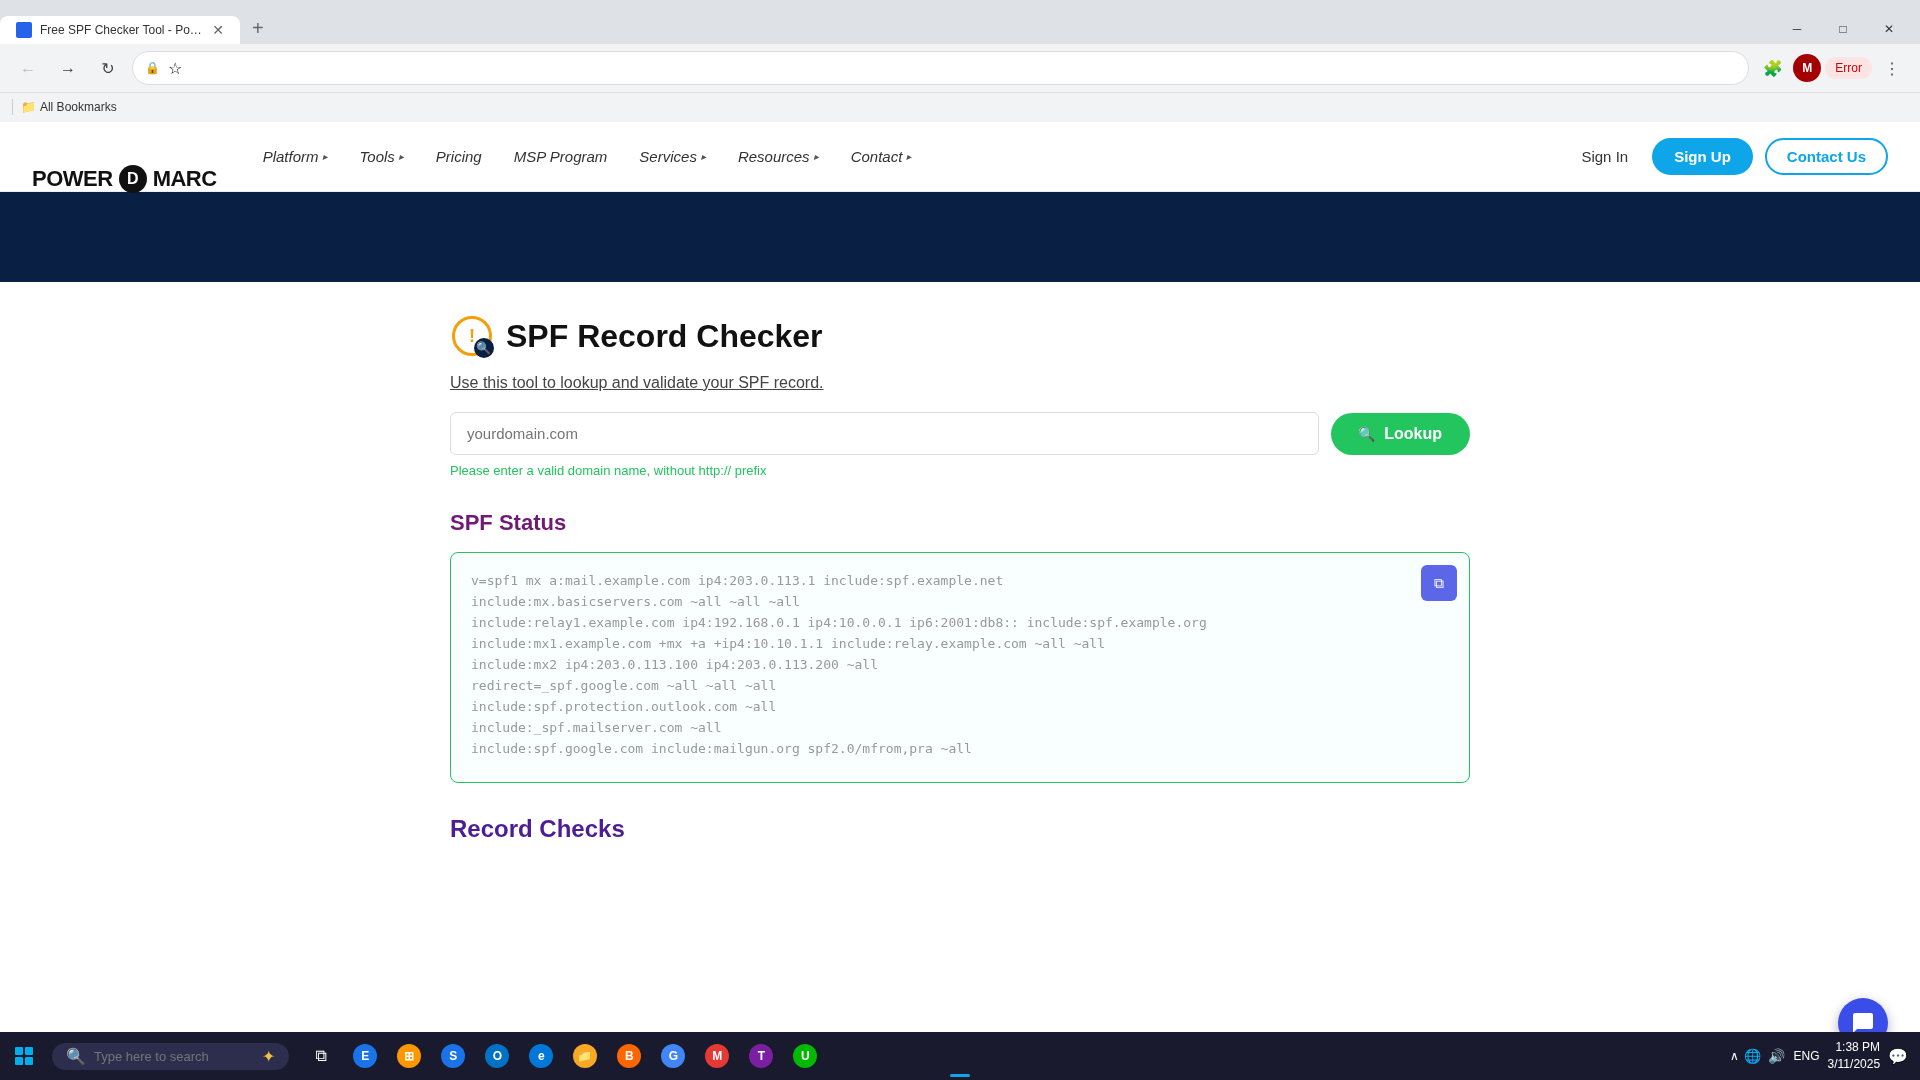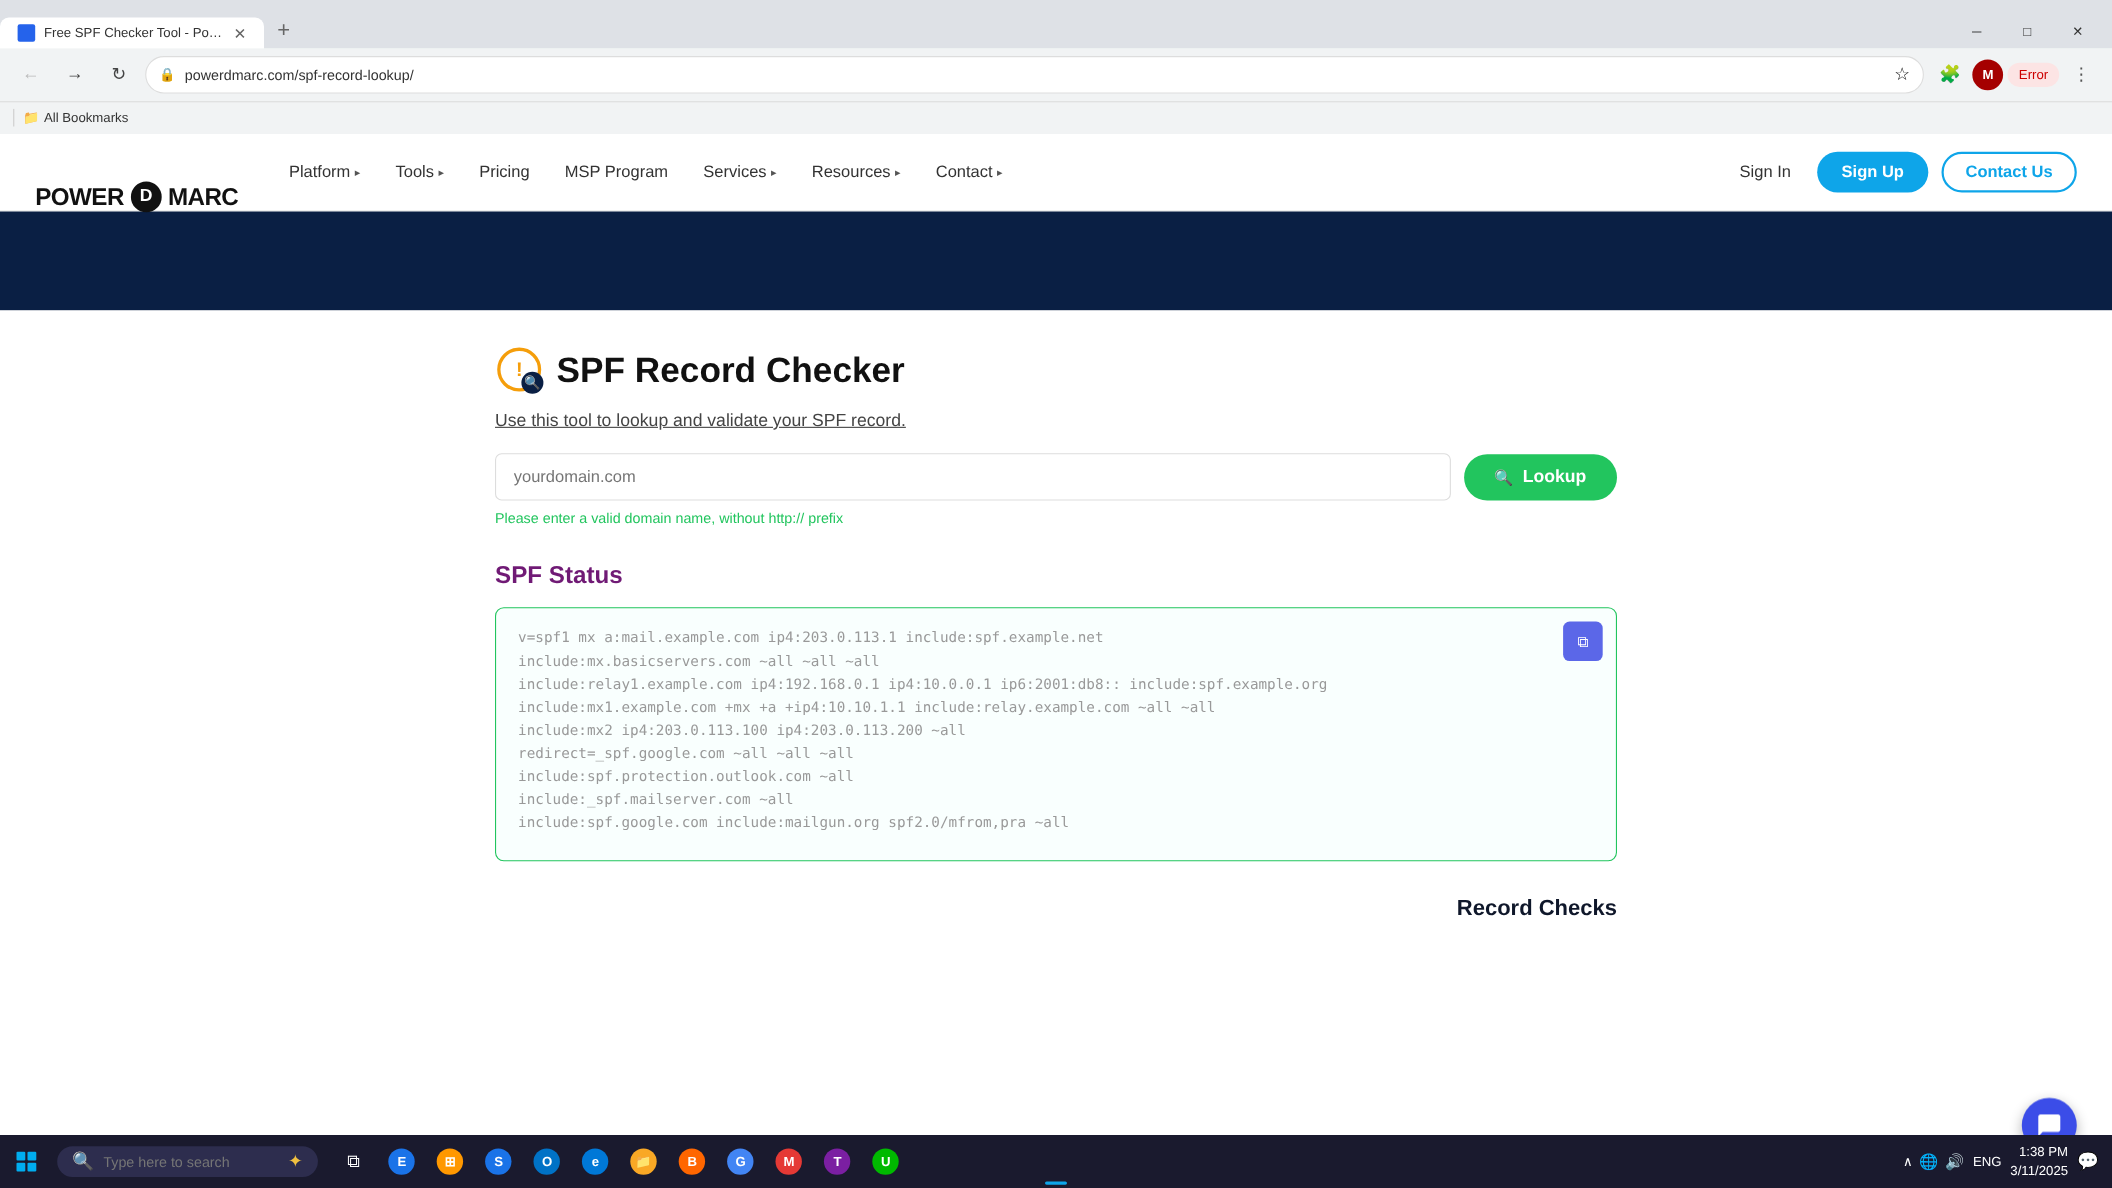--- a/index.html
+++ b/index.html
@@ -33,21 +33,21 @@
 
     
     .page-content { background: #fff; }
 
     
     .navbar { display: flex; align-items: center; padding: 0 32px; height: 70px; border-bottom: 1px solid #eee; position: relative; z-index: 10; background: #fff; }
     .logo { display: flex; align-items: center; gap: 4px; font-size: 22px; font-weight: 800; color: #111; letter-spacing: -0.5px; margin-right: 32px; text-decoration: none; margin-top: 44px; }
     .logo-power { color: #111; }
     .logo-d { display: inline-flex; align-items: center; justify-content: center; background: #111; color: #fff; width: 28px; height: 28px; border-radius: 50%; font-size: 16px; font-weight: bold; margin: 0 2px; }
     .logo-marc { color: #111; }
-    .nav-links { display: flex; align-items: flex-start; gap: 4px; flex: 1; }
+    .nav-links { display: flex; align-items: flex-start; gap: 4px; flex: 1; font-style: italic; }
     .nav-link { display: flex; align-items: center; gap: 4px; padding: 8px 14px; font-size: 15px; color: #333; cursor: pointer; border-radius: 6px; text-decoration: none; }
     .nav-link .chevron { font-size: 10px; color: #555; }
     .nav-right { display: flex; align-items: center; gap: 12px; }
     .btn-signin { font-size: 15px; color: #333; background: transparent; border: none; cursor: pointer; padding: 8px 12px; }
     .btn-signup { background: #0ea5e9; color: #fff; border: none; border-radius: 20px; padding: 10px 22px; font-size: 15px; font-weight: 600; cursor: pointer; }
     .btn-contact { background: transparent; color: #0ea5e9; border: 2px solid #0ea5e9; border-radius: 20px; padding: 8px 20px; font-size: 15px; font-weight: 600; cursor: pointer; }
 
     
     .page-hero { background: #0a1f44; height: 90px; width: 100%; }
 
@@ -70,21 +70,21 @@
     .hint-text { color: #22c55e; font-size: 13px; margin-bottom: 32px; }
 
     .section-heading { font-size: 22px; font-weight: 700; color: #701a75; margin-bottom: 16px; }
 
     .spf-status-box { border: 1.5px solid #22c55e; border-radius: 8px; padding: 20px; background: #f9fffe; position: relative; margin-bottom: 32px; }
     .spf-text-line { color: #999; font-size: 13px; margin-bottom: 6px; font-family: monospace; }
     .copy-btn { position: absolute; top: 12px; right: 12px; background: #5b67e8; color: #fff; border: none; border-radius: 6px; width: 36px; height: 36px; cursor: pointer; display: flex; align-items: center; justify-content: center; font-size: 14px; }
 
     .bottom-sections { display: flex; gap: 40px; }
     .bottom-section { flex: 1; }
-    .bottom-section-title { font-size: 20px; font-weight: 700; color: #0f172a; margin-bottom: 8px; text-align: right; }
+    .bottom-section-title { font-size: 24px; font-weight: 700; color: #4c1d95; margin-bottom: 8px; }
 
     
     .chat-bubble { position: fixed; bottom: 32px; right: 32px; width: 50px; height: 50px; background: #3b4de8; border-radius: 50%; display: flex; align-items: center; justify-content: center; cursor: pointer; box-shadow: 0 4px 12px rgba(0,0,0,0.3); z-index: 1000; }
     .chat-bubble svg { fill: #fff; width: 24px; height: 24px; }
 
     
     .taskbar { position: fixed; bottom: 0; left: 0; width: 1920px; height: 48px; background: #1a1a2e; display: flex; align-items: center; z-index: 9999; }
     .taskbar-start { width: 48px; height: 48px; display: flex; align-items: center; justify-content: center; cursor: pointer; }
     .start-icon { width: 18px; height: 18px; display: grid; grid-template-columns: 1fr 1fr; gap: 2px; }
     .start-square { background: #fff; border-radius: 1px; }
@@ -126,21 +126,20 @@
       <button class="win-btn close">✕</button>
     </div>
   </div>
 
   <div class="browser-toolbar">
     <button class="nav-btn disabled">←</button>
     <button class="nav-btn">→</button>
     <button class="nav-btn">↻</button>
     <div class="address-bar-wrap">
       <span class="lock-icon">🔒</span>
-      <input class="address-input" type="text" value="powerdmarc.com/spf-record-lookup/" style="">
       <span>☆</span>
     </div>
     <div class="toolbar-actions">
       <button class="toolbar-icon-btn">🧩</button>
       <div class="profile-btn">M</div>
       <button class="error-btn">Error</button>
       <button class="toolbar-icon-btn">⋮</button>
     </div>
   </div>
 

